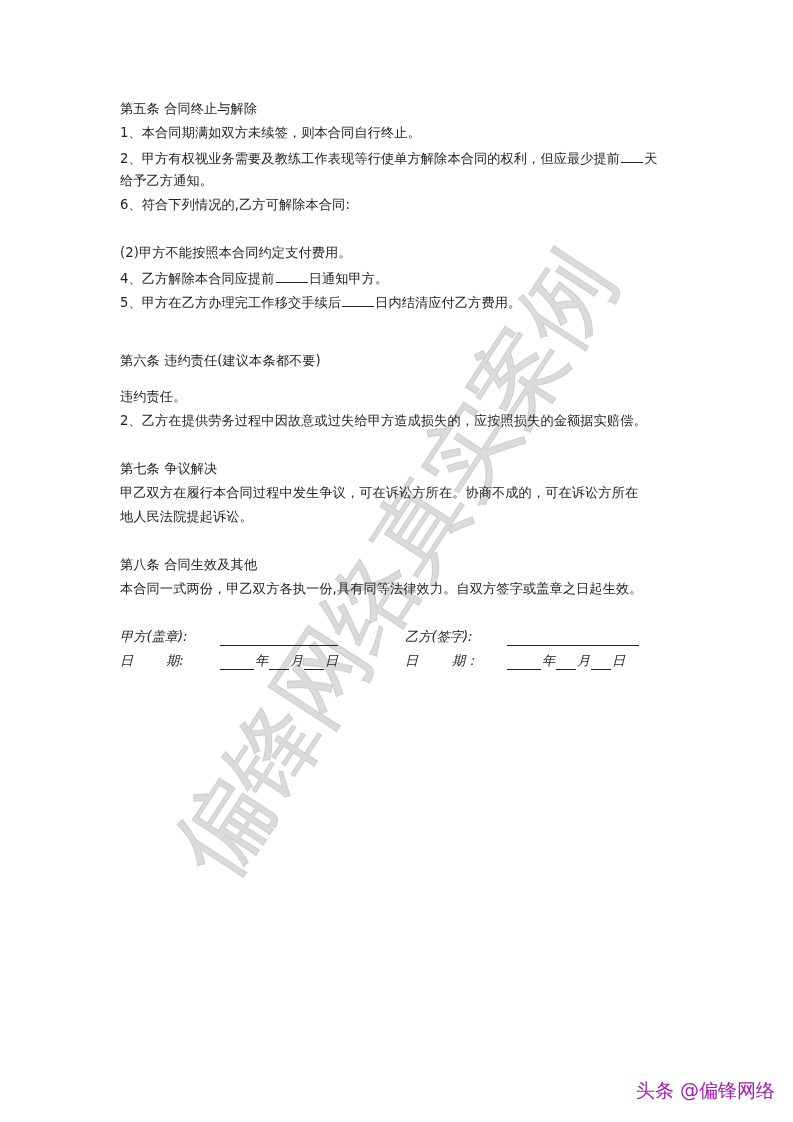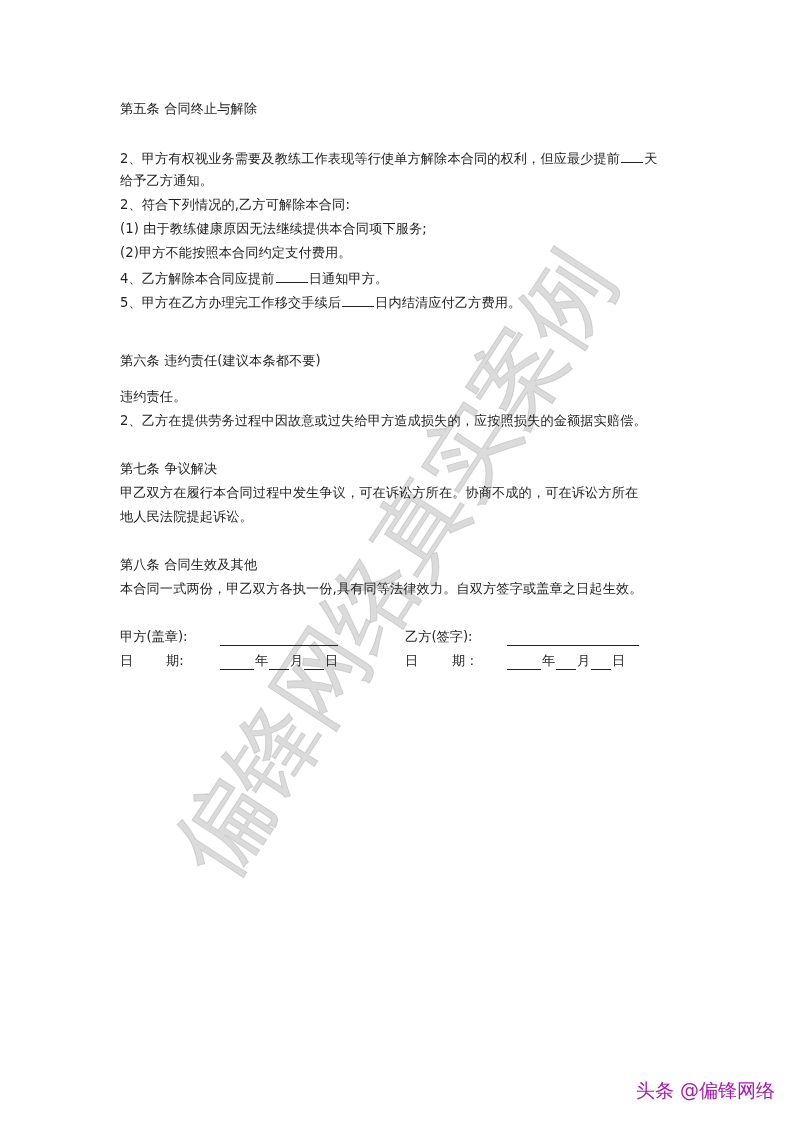--- a/index.html
+++ b/index.html
@@ -40,20 +40,21 @@
     .u {
       border-bottom: 1px solid #222;
       padding-bottom: 0px;
     }
     .sig {
       position: absolute;
       font-size: 13.2px;
       line-height: 18px;
       white-space: nowrap;
       color: #1f1f1f;
+      font-style: italic;
     }
     .sigline {
       position: absolute;
       border-bottom: 1px solid #222;
       height: 0;
     }
     .watermark {
       position: absolute;
       left: 395px;
       top: 565px;
@@ -78,26 +79,26 @@
     }
   </style>
 </head>
 <body>
 
 <div class="page">
 
   <div class="watermark">偏锋网络真实案例</div>
 
   <div class="line" style="top:100px">第五条  合同终止与解除</div>
+  <div class="line" style="top:124px">1、本合同期满如双方未续签，则本合同自行终止。</div>
   <div class="line" style="top:148px">
     <span>2、甲方有权视业务需要及教练工作表现等行使单方解除本合同的权利，但应最少提前</span><span class="blank" style="width:22px"></span><span>天</span>
   </div>
   <div class="line" style="top:172px">给予乙方通知。</div>
-  <div class="line" style="top:196px">2、符合下列情况的,乙方可解除本合同:</div>
-  <div class="line" style="top:220px">(1) 由于教练健康原因无法继续提供本合同项下服务;</div>
+  <div class="line" style="top:196px">6、符合下列情况的,乙方可解除本合同:</div>
   <div class="line" style="top:244px">(2)甲方不能按照本合同约定支付费用。</div>
   <div class="line" style="top:268px">
     <span>4、乙方解除本合同应提前</span><span class="blank" style="width:32px"></span><span>日通知甲方。</span>
   </div>
   <div class="line" style="top:292px">
     <span>5、甲方在乙方办理完工作移交手续后</span><span class="blank" style="width:32px"></span><span>日内结清应付乙方费用。</span>
   </div>
 
   <div class="line" style="top:352px">第六条  违约责任(建议本条都不要)</div>
   <div class="line" style="top:388px">违约责任。</div>

